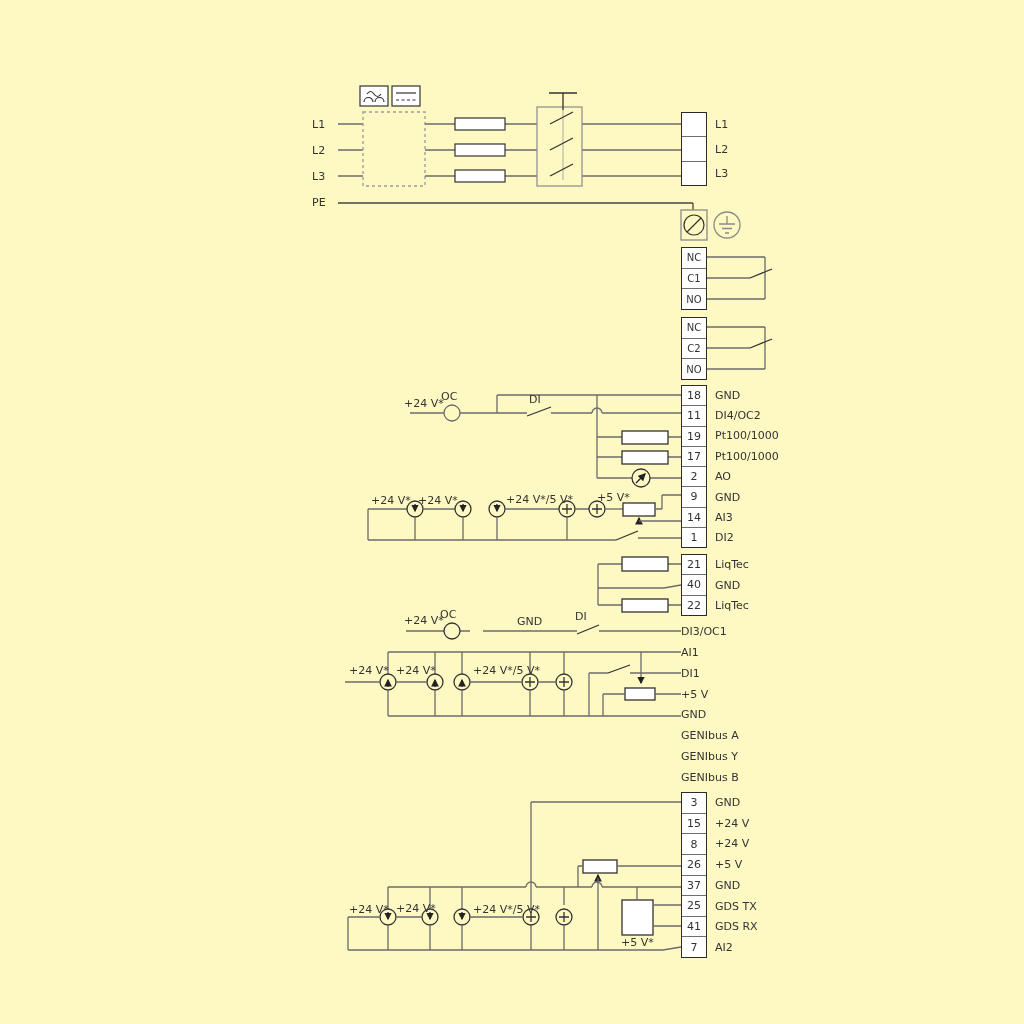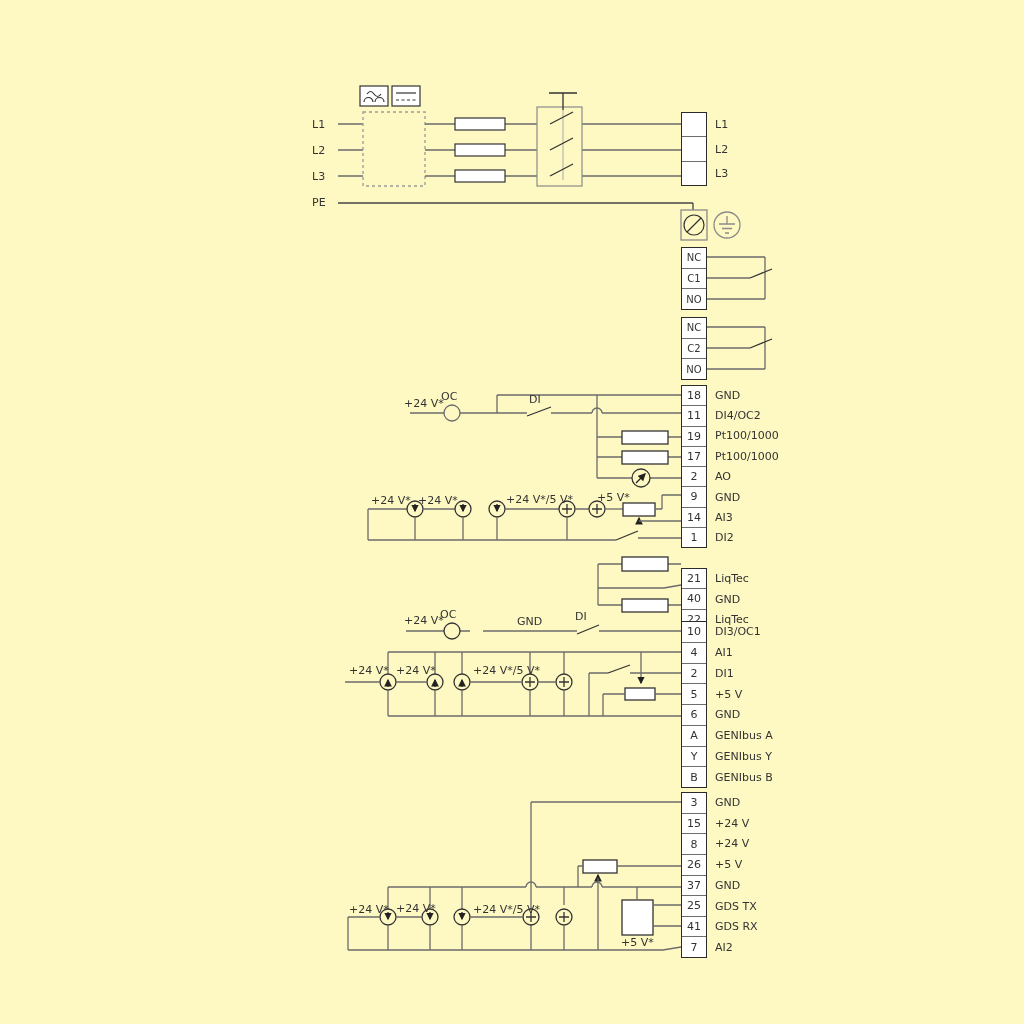--- a/index.html
+++ b/index.html
@@ -289,47 +289,36 @@
         <div class="lab">DI4/OC2</div>
         <div class="lab">Pt100/1000</div>
         <div class="lab">Pt100/1000</div>
         <div class="lab">AO</div>
         <div class="lab">GND</div>
         <div class="lab">AI3</div>
         <div class="lab">DI2</div>
       </div>
   </div>
 
-  <div class="tblock" style="left:681px;top:568px;height:62px;">
+  <div class="tblock" style="left:681px;top:554px;height:62px;">
     <div class="cells">
 
     <div class="cell">21</div>
         <div class="cell">40</div>
         <div class="cell">22</div>
       </div>
     <div class="labels">
 
     <div class="lab">LiqTec</div>
         <div class="lab">GND</div>
         <div class="lab">LiqTec</div>
       </div>
   </div>
 
   <div class="tblock" style="left:681px;top:621px;height:167px;">
-    <div class="cells">
-
-    <div class="cell">10</div>
-        <div class="cell">4</div>
-        <div class="cell">2</div>
-        <div class="cell">5</div>
-        <div class="cell">6</div>
-        <div class="cell">A</div>
-        <div class="cell">Y</div>
-        <div class="cell">B</div>
-      </div>
     <div class="labels">
 
     <div class="lab">DI3/OC1</div>
         <div class="lab">AI1</div>
         <div class="lab">DI1</div>
         <div class="lab">+5 V</div>
         <div class="lab">GND</div>
         <div class="lab">GENIbus A</div>
         <div class="lab">GENIbus Y</div>
         <div class="lab">GENIbus B</div>

